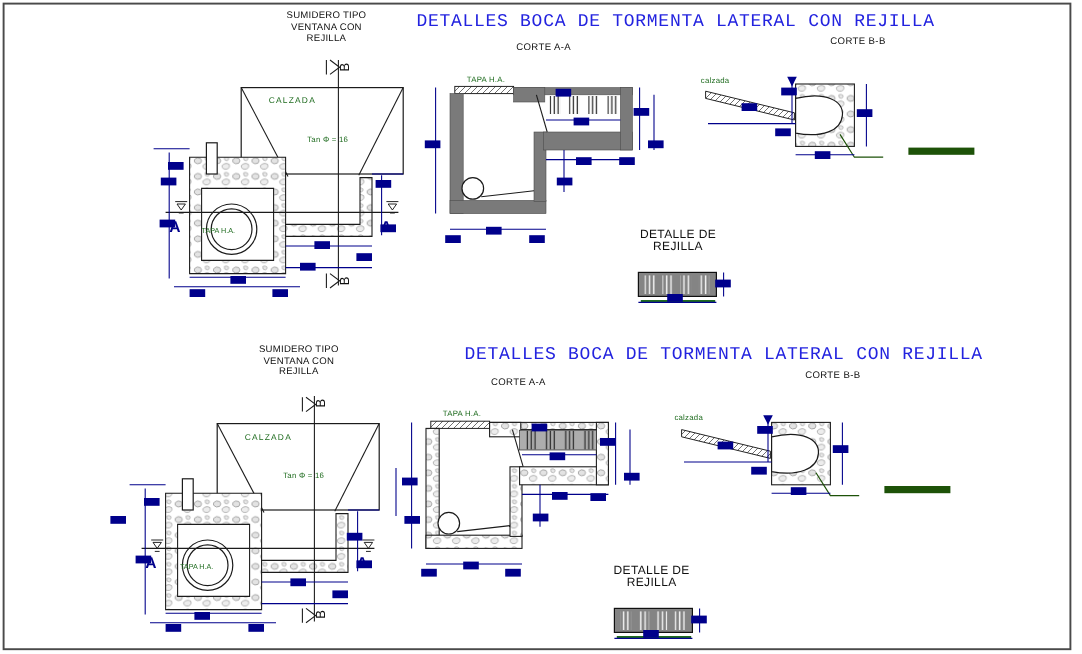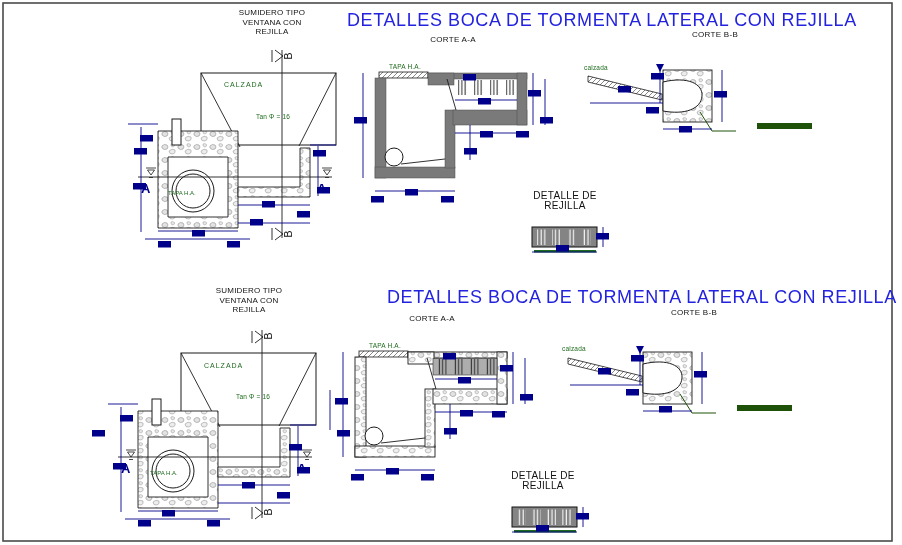--- a/index.html
+++ b/index.html
@@ -2,21 +2,21 @@
 <html style="--title-blue: #2323DF; --dim-navy: #00008B; --label-green: #1E6B1E; --bar-green: #1D5208; --wall-gray: #7A7A7A; --frame-gray: #4A4A4A;"><head>
 <meta charset="utf-8">
 <style>
   html,body{margin:0;padding:0;background:#fff;}
   #canvas{position:relative;width:902px;height:545px;background:#fff;overflow:hidden;
           font-family:"Liberation Sans",sans-serif;}
   svg{position:absolute;left:0;top:0;}
   .label{position:absolute;color:#111;white-space:nowrap;}
   .c{transform:translateX(-50%);text-align:center;}
   .pre{white-space:pre-line;text-align:center;}
-  .blue-title{color:var(--title-blue);font-size:18px;letter-spacing:0.6px;}
+  .blue-title{color:var(--title-blue);font-size:15px;letter-spacing:0.6px;font-family:Liberation Mono, monospace;}
   .small{font-size:8px;letter-spacing:0.3px;}
   .tiny{font-size:6.5px;letter-spacing:0.2px;}
   .tiny6{font-size:6px;}
   .green{color:var(--label-green);}
   .ls1{letter-spacing:1px;font-size:7px;}
   .marker-a{color:var(--dim-navy);font-size:13px;font-weight:bold;}
   .marker-b{color:#111;font-size:11px;transform:rotate(-90deg);transform-origin:center;}
   .sumidero{font-size:8px;line-height:9.5px;letter-spacing:0.2px;}
   .detalle{font-size:10px;line-height:10px;letter-spacing:0.3px;}
 

